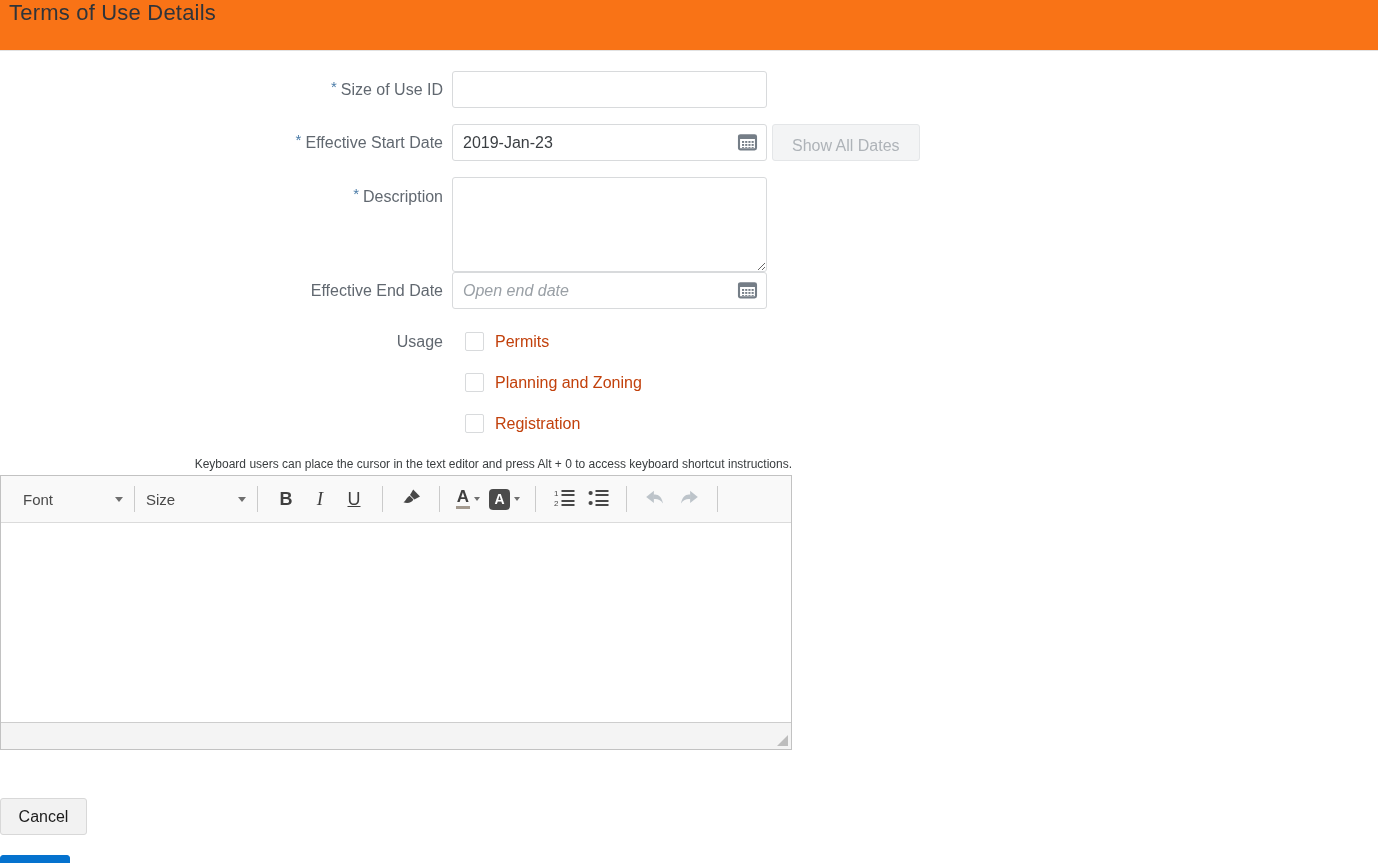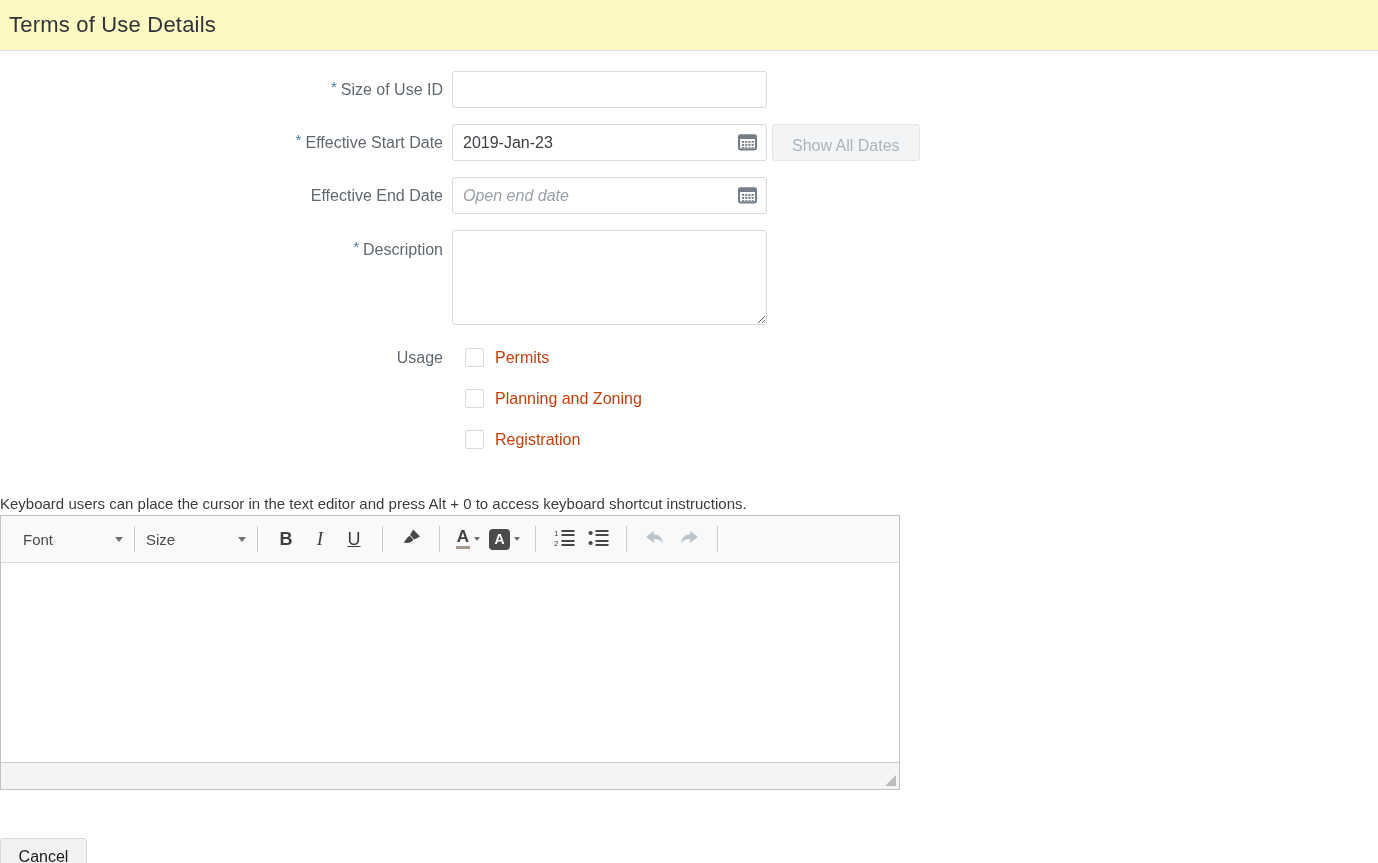--- a/index.html
+++ b/index.html
@@ -3,22 +3,22 @@
 <meta charset="utf-8">
 <style>
   * { box-sizing: border-box; }
   html,body { margin:0; padding:0; }
   body {
     width:1378px; height:863px; background:#ffffff; overflow:hidden;
     font-family:"Liberation Sans", sans-serif; color:#333;
   }
   
   .page-header {
-    height:51px; background:#fef9c3; border-bottom:1px solid #e2e2e2;
-    display:flex; align-items:center; padding-left:9px;
+    height:51px; background:#f97316; border-bottom:1px solid #e2e2e2;
+    display:flex; padding-left:9px;
   }
   .page-header h1 {
     margin:0; font-size:22px; font-weight:400; color:#30343a; letter-spacing:.2px;
   }
   
   .form { padding-top:20px; }
   .row { display:flex; align-items:center; margin-bottom:16px; }
   .lbl {
     width:452px; padding-right:9px; text-align:right;
     font-size:16px; color:#616870; flex:none;
@@ -45,31 +45,31 @@
   .desc-row .lbl { padding-top:11px; }
   .desc-area {
     width:315px; height:95px; border:1px solid #d8dadc; border-radius:3px;
     resize:both; font-family:inherit; font-size:16px; color:#3a3e42; padding:7px 10px; outline:none;
   }
   
   .usage-row { align-items:flex-start; margin-top:23px; margin-bottom:0; }
   .usage-row .lbl { padding-top:1px; }
   .cb-group { margin-left:13px; }
   .cb-row { display:flex; align-items:center; height:19px; margin-bottom:22px; cursor:pointer; }
-  .cb-row:last-child { margin-bottom:8px; }
+  .cb-row:last-child { margin-bottom:0; }
   .cb-box {
     width:19px; height:19px; border:1px solid #d8dadc; border-radius:2px;
     background:#fff; margin-right:11px; flex:none;
   }
   .cb-label { font-size:16px; color:#c2410c; }
   
   .content-row { align-items:flex-start; margin-top:21px; margin-bottom:0; }
   .content-row .lbl { font-size:15px; font-weight:700; color:#46494d; padding-top:3px; padding-right:8px; }
-  .hint { margin:16px 0 1px 0; font-size:15px; color:#393d3f; line-height:20px; }
-  .editor { width:900px; border:1px solid #c2c2c2; background:#86efac; }
+  .hint { margin:0 0 1px 0; font-size:12px; color:#393d3f; line-height:20px;text-align:right; }
+  .editor { width:792px; border:1px solid #c2c2c2; background:#86efac; }
   .toolbar {
     height:47px; background:#f9f9f9; border-bottom:1px solid #dbdbdb;
     display:flex; align-items:center; padding:0 10px 0 22px;
   }
   .tb-sep { width:1px; height:26px; background:#cbcbcb; margin:0 11px; flex:none; }
   .dd {
     display:flex; align-items:center; justify-content:space-between;
     width:100px; font-size:15px; color:#4a4a4a; cursor:pointer; background:none; border:none;
     font-family:inherit; padding:0;
   }
@@ -144,20 +144,25 @@
                 <rect x="11.4" y="16" width="2.1" height="0.9"></rect>
                 <rect x="14.6" y="16" width="2.1" height="0.9"></rect>
             </g>
           </svg>
         </span>
       </button>
     </div>
     <button class="show-all-btn">Show All Dates</button>
   </div>
 
+  <div class="row desc-row">
+    <div class="lbl"><span class="req">*</span><span>Description</span></div>
+    <textarea class="desc-area" style=""></textarea>
+  </div>
+
   <div class="row">
     <div class="lbl">Effective End Date</div>
     <div class="date-wrap">
       <input class="date-input" type="text" placeholder="Open end date" style="">
       <button class="cal-btn">
         <span>
           <svg width="21" height="21" viewBox="0 0 21 21">
             <rect x="2" y="4.2" width="17" height="14.2" rx="1.4" fill="none" stroke="#757e87" stroke-width="2.1"></rect>
             <rect x="2.6" y="4.6" width="15.8" height="3.4" fill="#757e87"></rect>
             <g fill="#757e87">
@@ -173,25 +178,20 @@
                 <rect x="8.2" y="16" width="2.1" height="0.9"></rect>
                 <rect x="11.4" y="16" width="2.1" height="0.9"></rect>
                 <rect x="14.6" y="16" width="2.1" height="0.9"></rect>
             </g>
           </svg>
         </span>
       </button>
     </div>
   </div>
 
-  <div class="row desc-row">
-    <div class="lbl"><span class="req">*</span><span>Description</span></div>
-    <textarea class="desc-area" style=""></textarea>
-  </div>
-
   <div class="row usage-row">
     <div class="lbl">Usage</div>
     <div class="cb-group">
       <div class="cb-row">
         <span class="cb-box"></span>
         <span class="cb-label">Permits</span>
       </div>
       <div class="cb-row">
         <span class="cb-box"></span>
         <span class="cb-label">Planning and Zoning</span>

